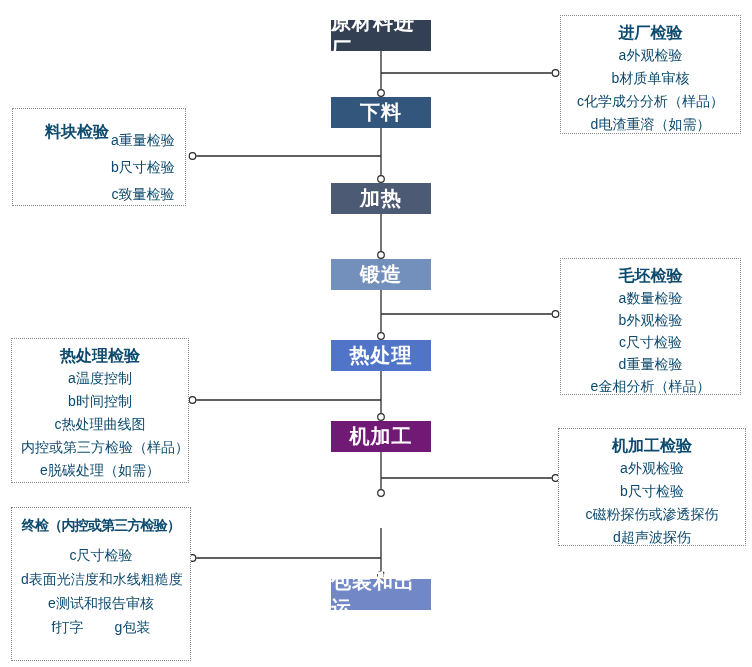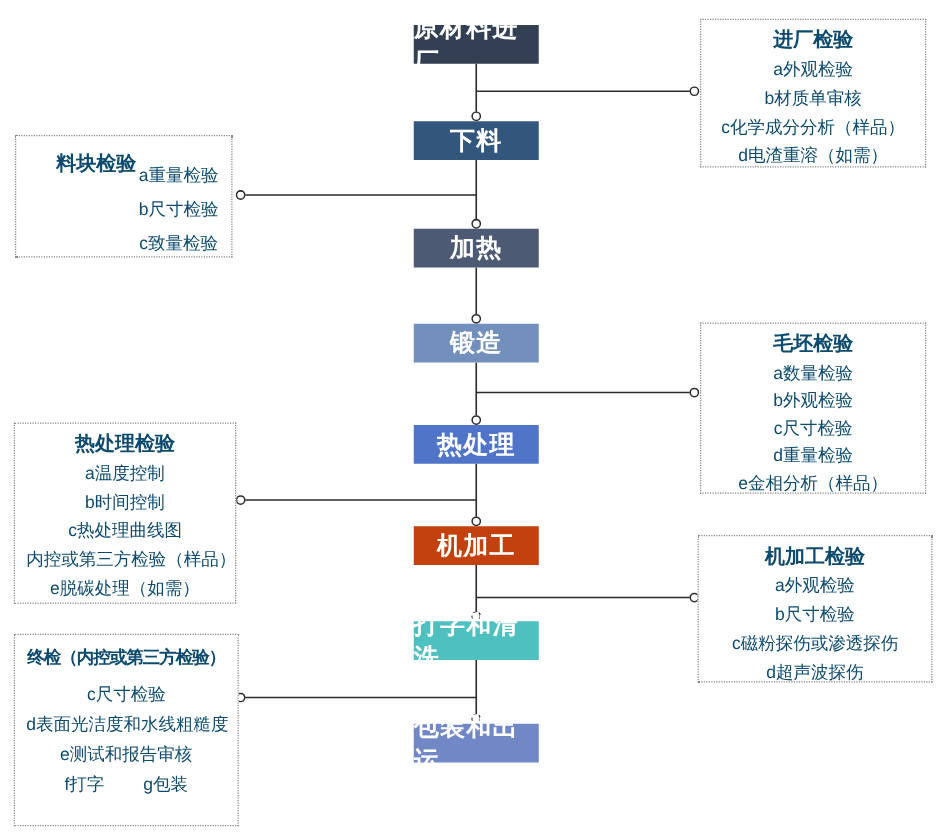--- a/index.html
+++ b/index.html
@@ -88,22 +88,21 @@
       <circle cx="381" cy="575" r="3.3"></circle>
       <circle cx="192.5" cy="558" r="3.3"></circle>
     </g>
   </svg>
 
   <div class="step" style="top: 20px; background-color: rgb(51, 63, 82);">原材料进厂</div>
   <div class="step" style="top: 97px; background-color: rgb(51, 86, 124);">下料</div>
   <div class="step" style="top: 183px; background-color: rgb(77, 90, 116);">加热</div>
   <div class="step" style="top: 259px; background-color: rgb(115, 144, 189);">锻造</div>
   <div class="step" style="top: 340px; background-color: rgb(79, 116, 200);">热处理</div>
-  <div class="step" style="top: 421px; background-color: #c2410c;">机加工</div>
-  <div class="step" style="top: 497px; background-color: rgb(79, 192, 192);">打字和清洗</div>
+  <div class="step" style="top: 421px; background-color: #701a75;">机加工</div>
   <div class="step" style="top: 579px; background-color: rgb(114, 135, 198);">包装和出运</div>
 
   <div class="insp incoming" style="left:560px;top:15px;width:181px;height:119px;">
     <div class="t">进厂检验</div>
     <div class="it">a外观检验</div>
     <div class="it">b材质单审核</div>
     <div class="it">c化学成分分析（样品）</div>
     <div class="it">d电渣重溶（如需）</div>
   </div>
 

